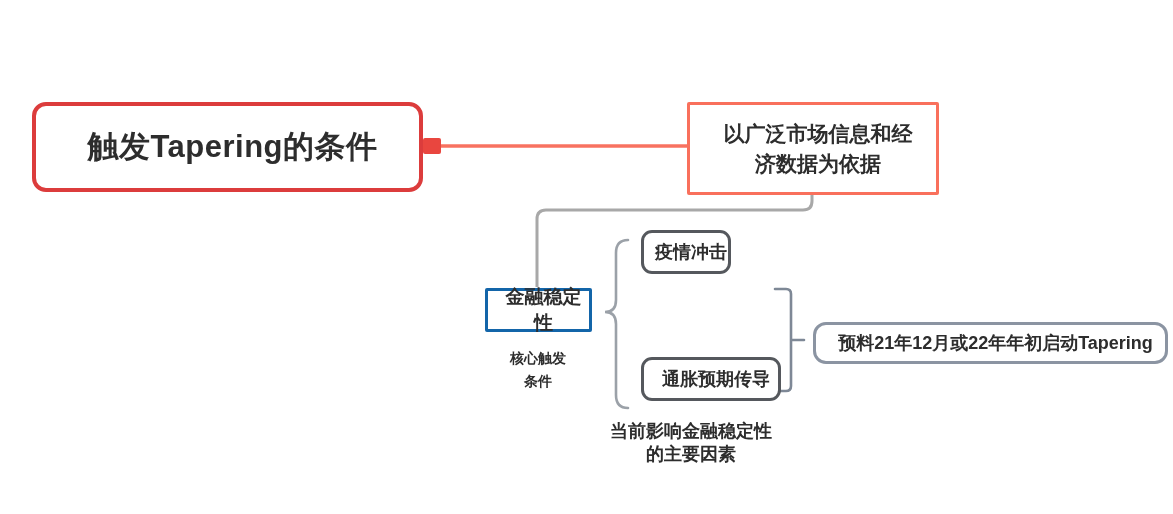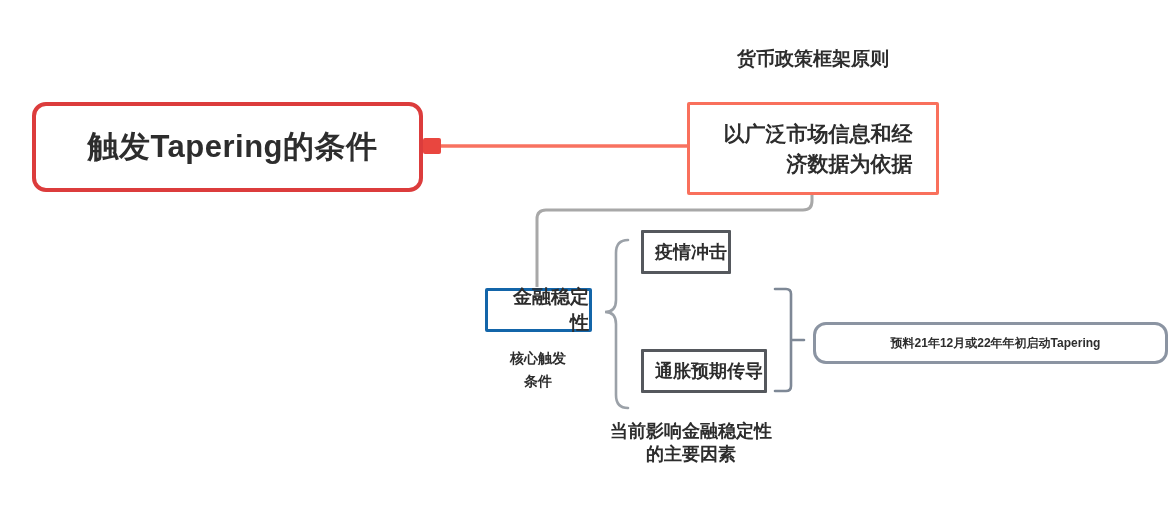--- a/index.html
+++ b/index.html
@@ -30,51 +30,51 @@
   .sq-red{fill:var(--connector-square);stroke:none;}
   .c-gray{stroke:var(--connector-gray);stroke-width:3;fill:none;}
   .c-brace{stroke:var(--brace);stroke-width:2.6;fill:none;stroke-linecap:round;}
   .c-bracket{stroke:var(--bracket);stroke-width:2.6;fill:none;stroke-linecap:round;}
 
   .node{
     position:absolute;z-index:2;
     background:#fff;
     display:flex;align-items:center;justify-content:center;
     font-weight:700;color:var(--text-dark);
-    text-align:right;white-space:pre-line;
+    text-align:center;white-space:pre-line;
     box-sizing:border-box;
     padding-left:10px;
   }
   .node-root{
     left:32px;top:102px;width:391px;height:90px;
     border:4px solid var(--root-border);border-radius:14px;
     font-size:31px;letter-spacing:0.5px;
   }
   .node-principle{
     left:687px;top:102px;width:252px;height:93px;
     border:3.5px solid var(--principle-border);border-radius:2px;
     font-size:21px;line-height:30px;
   }
   .node-stability{
     left:485px;top:288px;width:107px;height:44px;
     border:3px solid var(--stability-border);border-radius:2px;
     font-size:19px;
   }
   .node-factor{
     left:641px;height:44px;
-    border:3px solid var(--factor-border);border-radius:1px;
+    border:3px solid var(--factor-border);border-radius:11px;
     font-size:18px;
   }
   .node-factor-1{top:230px;width:90px;}
   .node-factor-2{top:289px;width:90px;}
-  .node-factor-3{top:349px;width:126px;}
+  .node-factor-3{top:357px;width:140px;}
   .node-prediction{
     left:813px;top:322px;width:355px;height:42px;
     border:3px solid var(--prediction-border);border-radius:13px;
-    font-size:12px;
+    font-size:18px;
   }
 
   .caption{
     position:absolute;z-index:2;
     font-weight:700;color:var(--text-dark);
     text-align:center;white-space:pre-line;
   }
   .caption-principle{left:687px;top:46px;width:252px;font-size:19px;}
   .caption-stability{left:478px;top:347px;width:120px;font-size:14px;line-height:23px;}
   .caption-factors{left:598px;top:420px;width:186px;font-size:18px;line-height:23px;}
@@ -92,21 +92,20 @@
 
     <path class="c-gray" d="M 812 195 L 812 201 Q 812 210 803 210 L 546 210 Q 537 210 537 219 L 537 287"></path>
 
     <path class="c-brace" d="M 628 240 Q 616 240 616 253 L 616 300 Q 616 312 605 312 Q 616 312 616 324 L 616 395 Q 616 408 628 408"></path>
 
     <path class="c-bracket" d="M 775 289 L 786 289 Q 791 289 791 294 L 791 386 Q 791 391 786 391 L 775 391 M 791 340 L 804 340"></path>
   </svg>
 
   <div class="node node-root">触发Tapering的条件</div>
 
-  <div class="caption caption-principle">货币政策框架原则</div>
   <div class="node node-principle">以广泛市场信息和经
 济数据为依据</div>
 
   <div class="node node-stability">金融稳定性</div>
   <div class="caption caption-stability">核心触发
 条件</div>
 
   <div class="node node-factor node-factor-1">疫情冲击</div>
   <div class="node node-factor node-factor-3">通胀预期传导</div>
   <div class="caption caption-factors">当前影响金融稳定性

